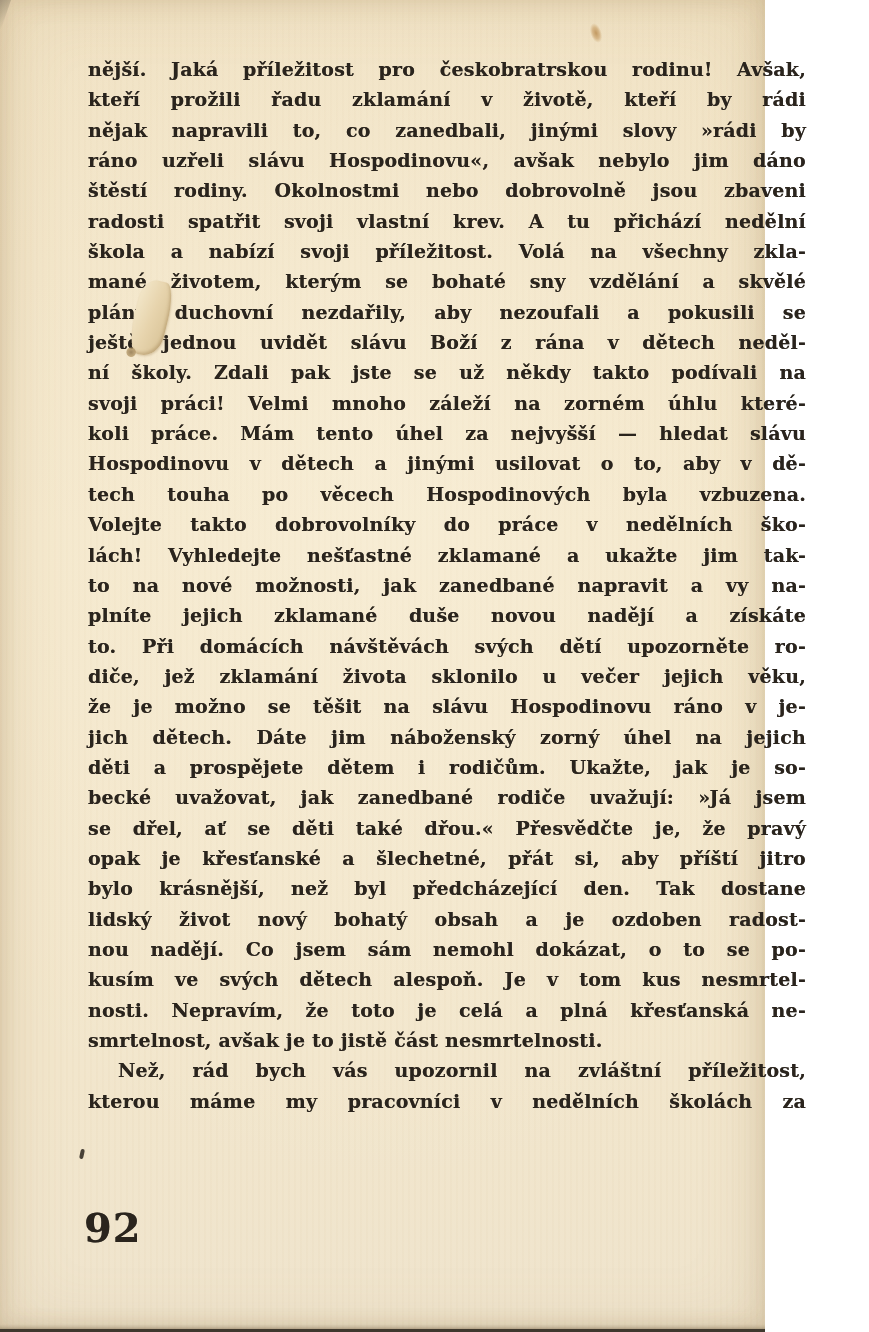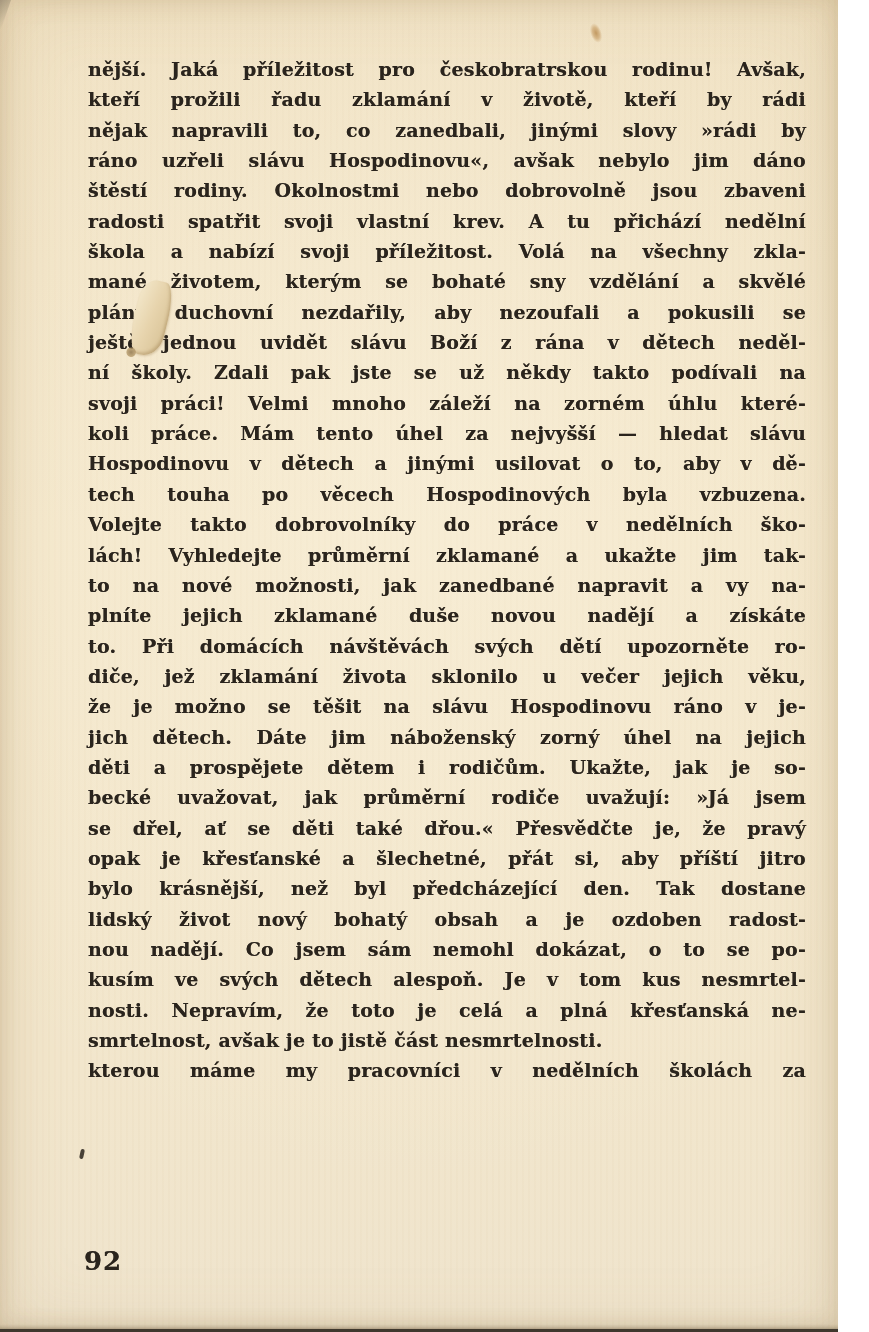--- a/index.html
+++ b/index.html
@@ -6,21 +6,21 @@
     margin: 0;
     padding: 0;
     width: 869px;
     height: 1332px;
     overflow: hidden;
     font-family: "DejaVu Serif", serif;
   }
   .page {
     position: absolute;
     inset: 0;
-    width: 838px;
+    width: 765px;
     height: 1332px;
     background-image:
       radial-gradient(ellipse 130% 90% at 50% 35%, rgba(253,246,228,0.45), rgba(253,246,228,0) 60%),
       repeating-linear-gradient(90deg, rgba(196,166,116,0.045) 0 2px, rgba(0,0,0,0) 2px 6px),
       linear-gradient(180deg, #efe0c1 0%, #f3e6c9 40%, #f2e6cc 80%, #efe4cd 100%);
     box-shadow:
       inset 0 0 70px rgba(160,128,74,0.14),
       inset -10px 0 28px rgba(160,128,74,0.10),
       inset 12px 0 28px rgba(160,128,74,0.08),
       inset 0 -8px 18px rgba(120,95,60,0.10);
@@ -41,22 +41,22 @@
     text-align: justify;
     text-align-last: justify;
     text-shadow: 0 0 0.6px rgba(42,36,29,0.65);
     white-space: normal;
   }
   .line.indent { text-indent: 30px; }
   .line.para-end { text-align-last: left; }
   .page-number {
     position: absolute;
     left: 84px;
-    top: 1246px;
-    font-size: 26px;
+    top: 1204px;
+    font-size: 40px;
     font-weight: 700;
     color: #2a241d;
     letter-spacing: 1px;
     text-shadow: 0 0 0.6px rgba(42,36,29,0.65);
   }
   
   .blemish {
     position: absolute;
     left: 589px;
     top: 20px;
@@ -144,37 +144,38 @@
       <div class="line">škola a nabízí svoji příležitost. Volá na všechny zkla-</div>
       <div class="line">mané životem, kterým se bohaté sny vzdělání a skvělé</div>
       <div class="line">plány duchovní nezdařily, aby nezoufali a pokusili se</div>
       <div class="line">ještě jednou uvidět slávu Boží z rána v dětech neděl-</div>
       <div class="line">ní školy. Zdali pak jste se už někdy takto podívali na</div>
       <div class="line">svoji práci! Velmi mnoho záleží na zorném úhlu které-</div>
       <div class="line">koli práce. Mám tento úhel za nejvyšší — hledat slávu</div>
       <div class="line">Hospodinovu v dětech a jinými usilovat o to, aby v dě-</div>
       <div class="line">tech touha po věcech Hospodinových byla vzbuzena.</div>
       <div class="line">Volejte takto dobrovolníky do práce v nedělních ško-</div>
-      <div class="line">lách! Vyhledejte průměrní zklamané a ukažte jim tak-</div>
+      <div class="line">lách! Vyhledejte nešťastné zklamané a ukažte jim tak-</div>
       <div class="line">to na nové možnosti, jak zanedbané napravit a vy na-</div>
       <div class="line">plníte jejich zklamané duše novou nadějí a získáte</div>
       <div class="line">to. Při domácích návštěvách svých dětí upozorněte ro-</div>
       <div class="line">diče, jež zklamání života sklonilo u večer jejich věku,</div>
       <div class="line">že je možno se těšit na slávu Hospodinovu ráno v je-</div>
       <div class="line">jich dětech. Dáte jim náboženský zorný úhel na jejich</div>
       <div class="line">děti a prospějete dětem i rodičům. Ukažte, jak je so-</div>
-      <div class="line">becké uvažovat, jak průměrní rodiče uvažují: »Já jsem</div>
+      <div class="line">becké uvažovat, jak zanedbané rodiče uvažují: »Já jsem</div>
       <div class="line">se dřel, ať se děti také dřou.« Přesvědčte je, že pravý</div>
       <div class="line">opak je křesťanské a šlechetné, přát si, aby příští jitro</div>
       <div class="line">bylo krásnější, než byl předcházející den. Tak dostane</div>
       <div class="line">lidský život nový bohatý obsah a je ozdoben radost-</div>
       <div class="line">nou nadějí. Co jsem sám nemohl dokázat, o to se po-</div>
       <div class="line">kusím ve svých dětech alespoň. Je v tom kus nesmrtel-</div>
       <div class="line">nosti. Nepravím, že toto je celá a plná křesťanská ne-</div>
       <div class="line para-end">smrtelnost, avšak je to jistě část nesmrtelnosti.</div>
+      <div class="line indent">Než, rád bych vás upozornil na zvláštní příležitost,</div>
       <div class="line">kterou máme my pracovníci v nedělních školách za</div>
     </div>
 
   <div class="scratch"></div>
   <div class="ink-speck"></div>
 
   <div class="page-number">92</div>
 
   <div class="bottom-edge"></div>
 </div>

